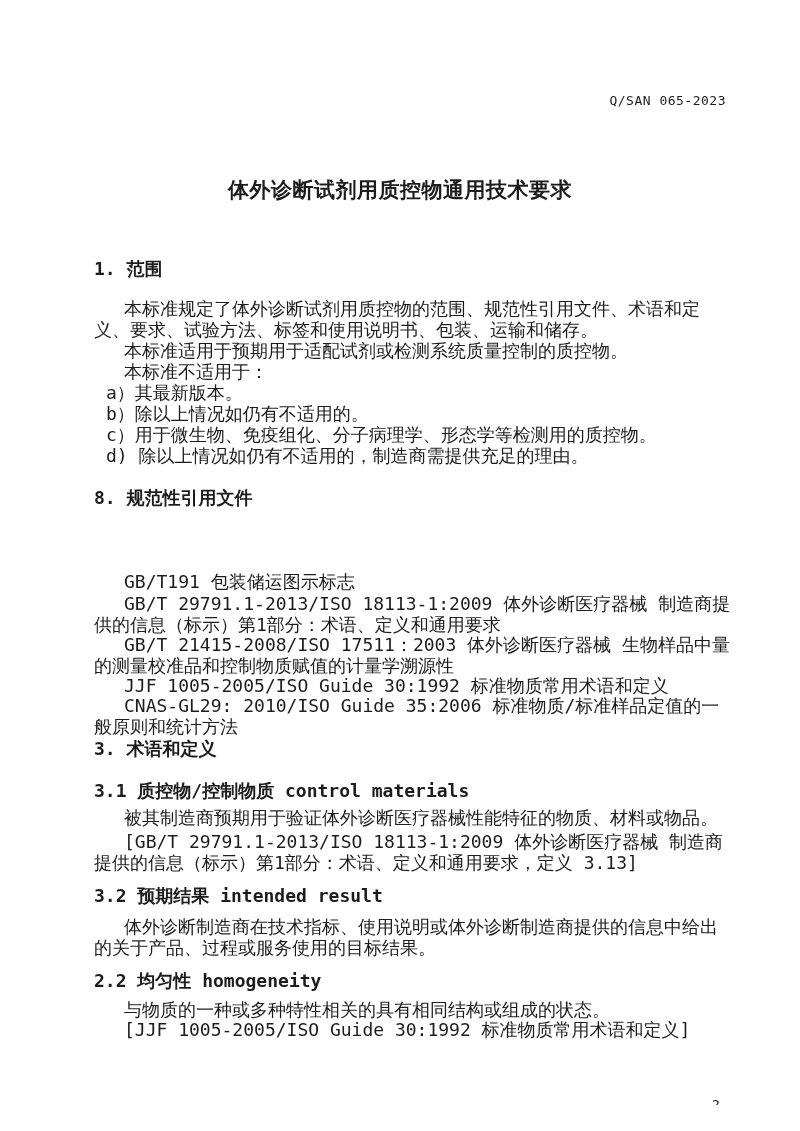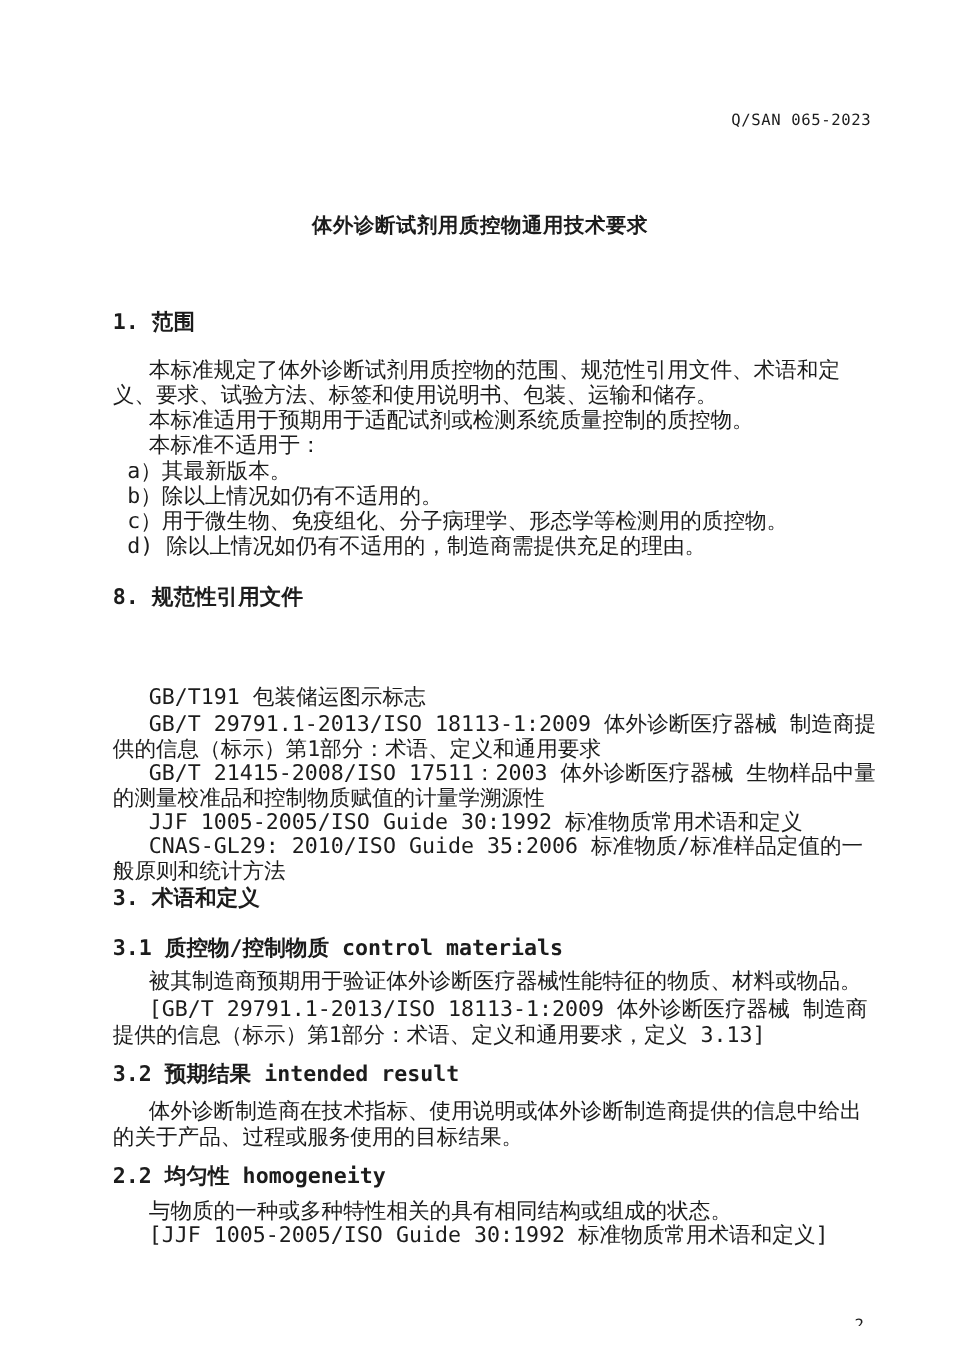--- a/index.html
+++ b/index.html
@@ -20,21 +20,21 @@
     position: absolute;
     top: 93px; right: 74px;
     font-size: 13px;
     letter-spacing: 0.5px;
     font-family: "DejaVu Sans Mono", "Liberation Sans", sans-serif;
   }
   .doc-title {
     position: absolute;
     top: 176px; left: 0; width: 800px;
     text-align: center;
-    font-size: 17px;
+    font-size: 21px;
     font-weight: bold;
     letter-spacing: 0.5px;
     font-family: Liberation Serif, serif;
   }
   .blk {
     position: absolute;
     left: 94px; width: 637px;
     font-size: 18px;
     line-height: 20.5px;
   }

